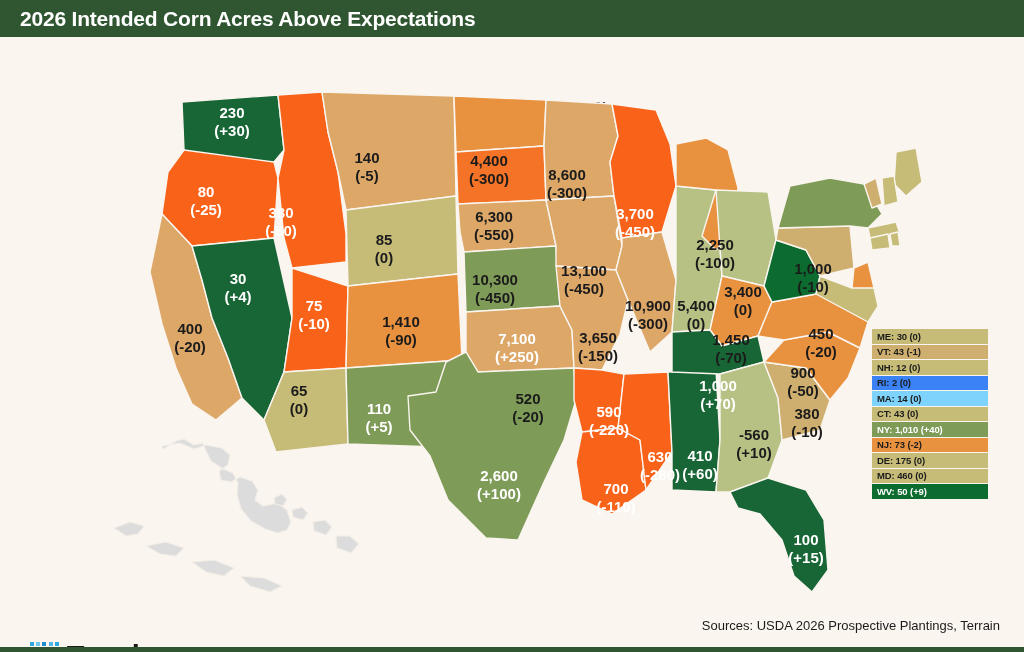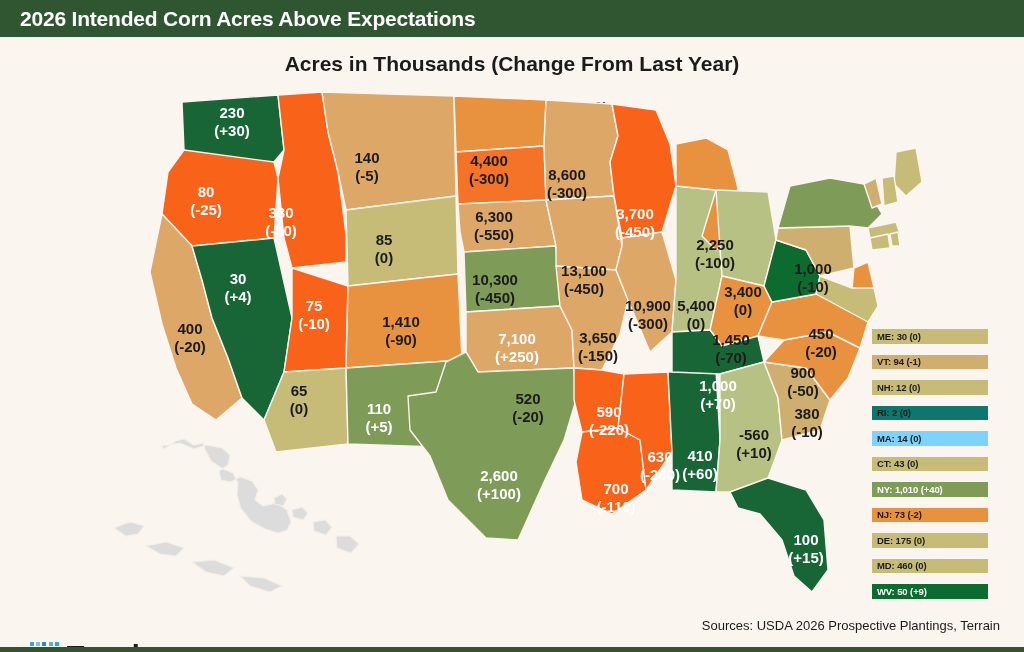--- a/index.html
+++ b/index.html
@@ -41,21 +41,21 @@
 
   .lbl { font-family: "Liberation Sans", sans-serif; font-weight: bold;
          text-anchor: middle; pointer-events: none; }
   .lbl-dark { fill: #1B1B1B; }
   .lbl-light { fill: #FFFFFF; }
 
   
   .legend {
     position: absolute; left: 872px; top: 329px;
     width: 116px;
-    display: flex; flex-direction: column; gap: 11px;
+    display: flex; flex-direction: column; gap: 1px;
   }
   .legend-row {
     height: 14.5px; display: flex; align-items: center;
     padding-left: 5px; font-size: 9.5px; font-weight: bold;
     color: #1B1B1B; white-space: nowrap; letter-spacing: -0.1px;
   }
   .legend-row.light-text { color: #FFFFFF; }
 
   
   .footer-logo {
@@ -81,21 +81,20 @@
 </style>
 </head>
 <body>
 
 <div id="page">
 
   <div class="header-bar">
     <div class="header-title">2026 Intended Corn Acres Above Expectations</div>
   </div>
 
-  <div class="subtitle">Acres in Thousands (Change From Last Year)</div>
   <div class="us-total">U.S. Total: 95,338 (-3,450)</div>
 
   <div class="map-wrap">
     <svg class="usmap" viewBox="0 0 1024 652">
       <g id="states-layer">
           <path d="M166,102 L262,95 L268,150 L258,162 L186,168 L168,150 Z" class="state" fill="#186536"></path>
           <path d="M168,150 L258,162 L262,178 L258,238 L176,246 L146,214 L152,172 Z" class="state" fill="#F96219"></path>
           <path d="M146,214 L176,246 L186,280 L196,318 L212,358 L226,398 L200,420 L176,404 L160,368 L146,324 L134,272 Z" class="state" fill="#DDA768"></path>
           <path d="M176,246 L258,238 L276,318 L268,372 L248,420 L226,398 L212,358 L196,318 L186,280 Z" class="state" fill="#186536"></path>
           <path d="M262,95 L306,92 L312,132 L322,172 L330,234 L330,262 L276,268 L268,238 L262,178 L268,150 Z" class="state" fill="#F96219"></path>
@@ -190,26 +189,26 @@
           <text x="797" y="274" class="lbl lbl-dark" font-size="15"><tspan x="797" dy="0">1,000</tspan><tspan x="797" dy="18">(-10)</tspan></text>
         </g>
     </svg>
   </div>
 
   <div class="legend" id="legend">
       <div class="legend-row" style="background: rgb(198, 188, 120);">
         <span>ME: 30 (0)</span>
       </div>
       <div class="legend-row" style="background: rgb(207, 175, 111);">
-        <span>VT: 94 (-1)</span>
+        <span>VT: 43 (-1)</span>
       </div>
       <div class="legend-row" style="background: rgb(198, 188, 120);">
         <span>NH: 12 (0)</span>
       </div>
-      <div class="legend-row" style="background: #0f766e;">
+      <div class="legend-row" style="background: #3b82f6;">
         <span>RI: 2 (0)</span>
       </div>
       <div class="legend-row" style="background: #7dd3fc;">
         <span>MA: 14 (0)</span>
       </div>
       <div class="legend-row" style="background: rgb(198, 188, 120);">
         <span>CT: 43 (0)</span>
       </div>
       <div class="legend-row light-text" style="background: rgb(126, 155, 88);">
         <span>NY: 1,010 (+40)</span>

